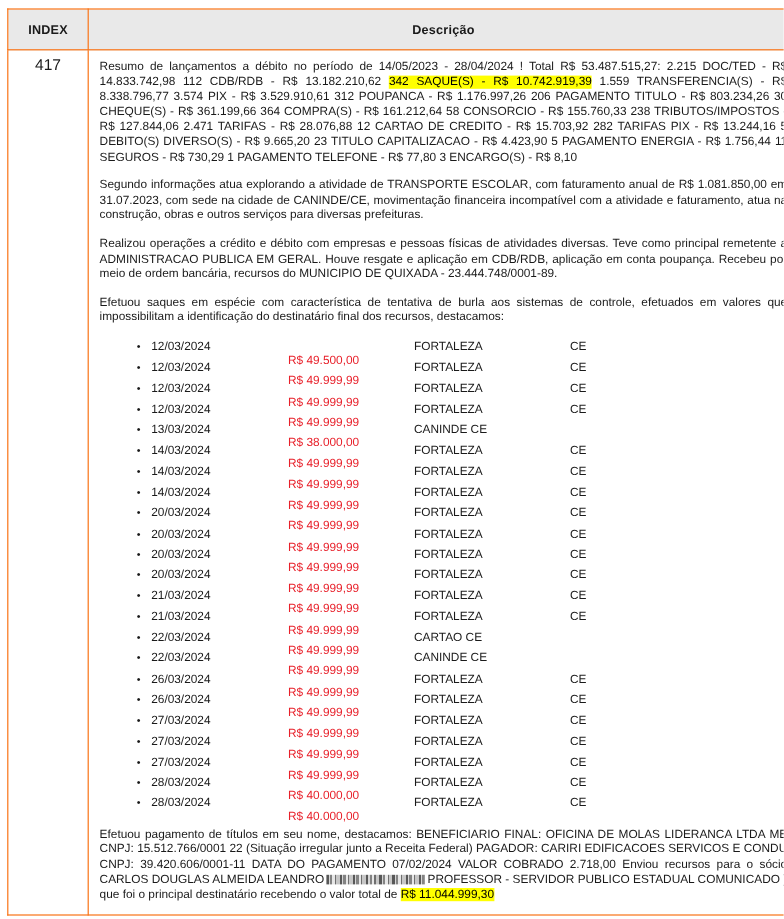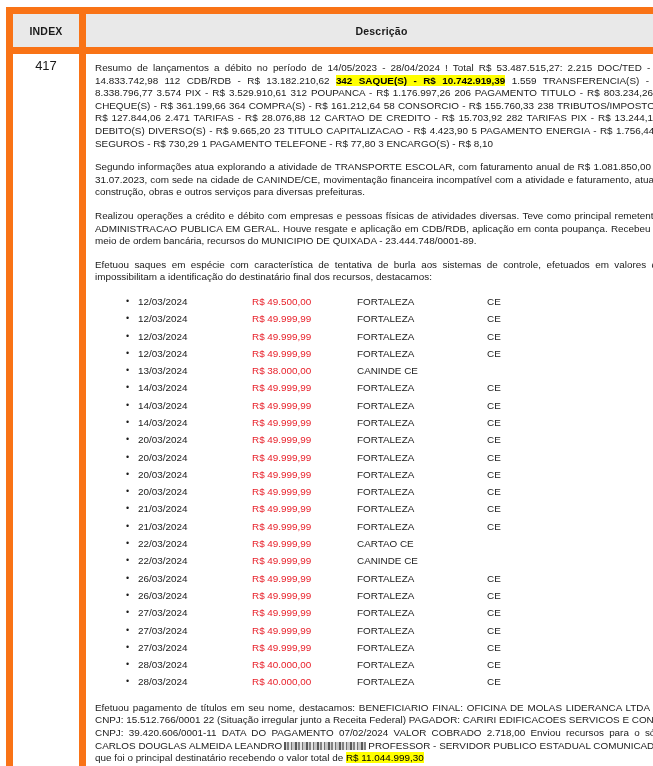--- a/index.html
+++ b/index.html
@@ -25,21 +25,21 @@
   }
 
   table.report {
     width: 641px;
     border-collapse: collapse;
     table-layout: fixed;
   }
 
   table.report th,
   table.report td {
-    border: 7px solid #f97316;
+    border: 1px solid #f97316;
     vertical-align: top;
   }
 
   thead th {
     background: #e9e9e9;
     font-size: 10.5px;
     font-weight: bold;
     color: #1a1a1a;
     text-align: center;
     padding: 11px 4px 10px 4px;
@@ -69,21 +69,21 @@
     margin: 0 0 11px 0;
     text-align: justify;
     text-justify: inter-word;
   }
   .para.last { margin-bottom: 0; }
   .para.tight { margin-bottom: 9px; }
 
   .hl {
     background: #ffff00;
     color: #000000;
-    font-weight: bold;
+    font-weight: normal;
   }
   .hl-plain {
     background: #ffff00;
     color: #000000;
     margin-top: 39px;
   }
 
   
   .tx-list {
     margin: 0 0 11px 0;
@@ -107,21 +107,21 @@
   }
   .tx-date {
     position: absolute;
     left: 43px;
     top: 0;
     color: #1a1a1a;
   }
   .tx-amount {
     position: absolute;
     left: 157px;
-    top: 0;
+    top: 11px;
     color: #e8202a;
   }
   .tx-city {
     position: absolute;
     left: 262px;
     top: 0;
     color: #1a1a1a;
   }
   .tx-state {
     position: absolute;

